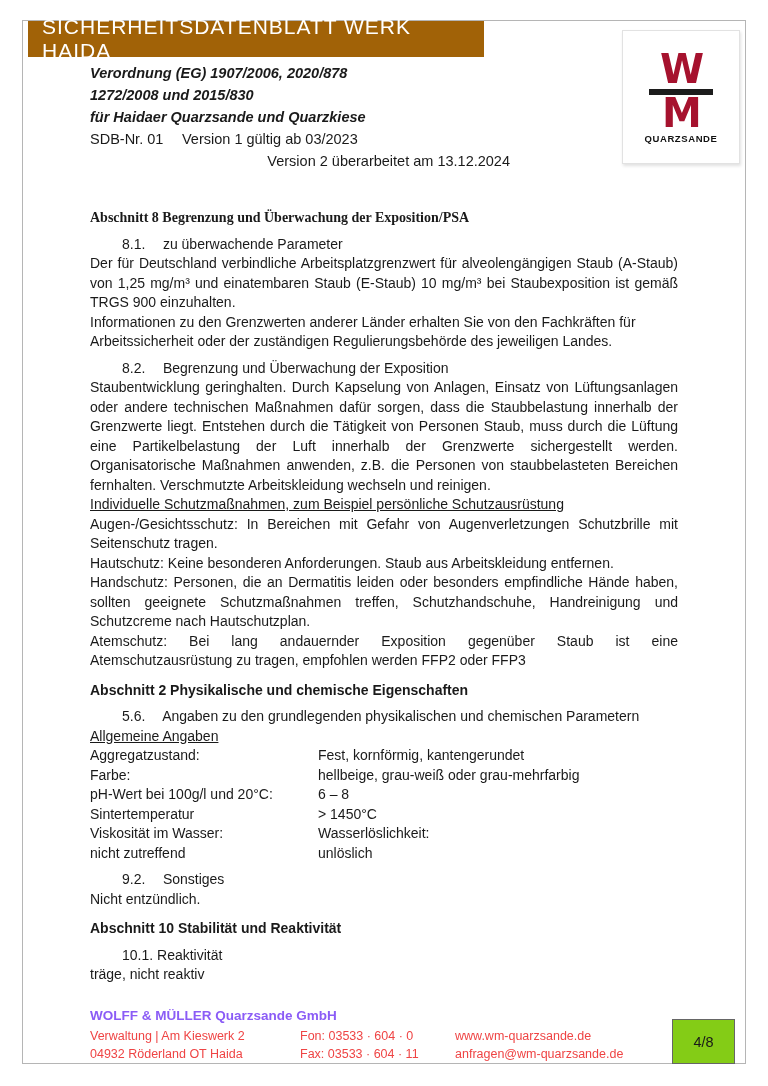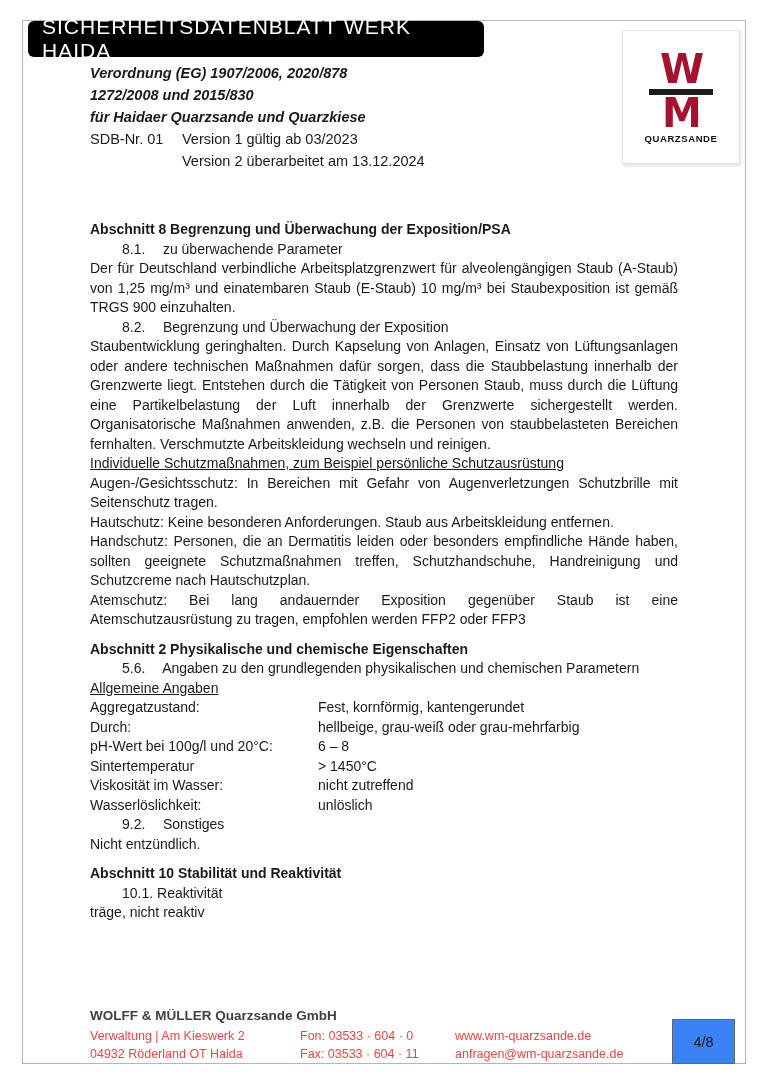--- a/index.html
+++ b/index.html
@@ -4,54 +4,54 @@
 <style>
   * { margin:0; padding:0; box-sizing:border-box; }
   html,body { width:768px; height:1086px; background:#ffffff;
     font-family:"Liberation Sans", sans-serif; color:#1a1a1a; }
   .canvas { position:relative; width:768px; height:1086px; background:#fff; overflow:hidden; }
 
   .page-border { position:absolute; left:22px; top:20px; width:724px; height:1044px;
     border:1px solid #b5b5b5; background:#fff; }
 
   .title-bar { position:absolute; left:28px; top:21px; width:456px; height:36px;
-    background:#000000; color:#ffffff; display:flex; align-items:center;
-    padding-left:14px; font-size:21px; letter-spacing:1px; font-weight:400;border-radius:6px; }
+    background:#a16207; color:#ffffff; display:flex; align-items:center;
+    padding-left:14px; font-size:21px; letter-spacing:1px; font-weight:400; }
 
   .logo-box { position:absolute; left:622px; top:30px; width:118px; height:134px;
     background:#fff; border:1px solid #e2e2e2; box-shadow:1px 2px 3px rgba(0,0,0,.12);
     display:flex; flex-direction:column; align-items:center; justify-content:center; padding-top:4px; }
   .logo-letter { color:#a6122e; font-weight:bold; font-size:40px; line-height:0.78;
     font-family:"DejaVu Sans", sans-serif; letter-spacing:-2px; }
   .logo-bar { width:64px; height:6px; background:#1c1c1c; margin:3px 0; }
   .logo-caption { margin-top:4px; font-size:9.5px; font-weight:bold; letter-spacing:0.6px; color:#111; }
 
   .header-block { position:absolute; left:90px; top:62px; width:420px;
     font-size:14.5px; line-height:22px; }
   .hb-bold { font-weight:bold;font-style:italic; }
   .sdb-row { display:flex; }
   .sdb-nr { width:92px; }
-  .ver2 { margin-left:92px; }
+  .ver2 { margin-left:92px;text-align:right; }
 
   .content { position:absolute; left:90px; top:208px; width:588px;
     font-size:14px; line-height:19.5px; }
   .sec-title { font-weight:bold; margin-top:10px; }
-  .sec-title.first { margin-top:12px; }
-  .sub { }
+  .sec-title.first { margin-top:0;font-family:Liberation Serif, serif; }
+  .sub { margin-top:7px; }
   .sub-num { display:inline-block; margin-left:32px; width:37px; }
   .sub-num.wide { width:auto; margin-right:6px; }
   .just { text-align:justify; }
   .ul-line { text-decoration:underline; }
   .props { display:grid; grid-template-columns:228px 1fr; }
 
   .footer { position:absolute; left:90px; top:1008px; width:560px; font-size:13px; }
-  .f-company { font-weight:bold; color:#404040; font-size:13.5px; margin-bottom:4px; }
+  .f-company { font-weight:bold; color:#8b5cf6; font-size:13.5px; margin-bottom:4px; }
   .f-cols { display:grid; grid-template-columns:210px 155px 1fr; font-size:12.5px; line-height:18px; color:#ef4444; }
   .page-num-box { position:absolute; left:672px; top:1019px; width:63px; height:45px;
-    border:1px solid #666; background:#3b82f6; display:flex; align-items:center;
+    border:1px solid #666; background:#84cc16; display:flex; align-items:center;
     justify-content:center; font-size:14.5px; }
 </style>
 </head>
 <body>
 
 <div class="canvas">
   <div class="page-border"></div>
 
   <div class="title-bar">
     <span>SICHERHEITSDATENBLATT WERK HAIDA</span>
@@ -77,20 +77,21 @@
 
   <div class="content">
 
     <div class="sec-title first">Abschnitt 8 Begrenzung und Überwachung der Exposition/PSA</div>
 
     <div class="sub">
       <span class="sub-num">8.1.</span>
       <span>zu überwachende Parameter</span>
     </div>
     <p class="just">Der für Deutschland verbindliche Arbeitsplatzgrenzwert für alveolengängigen Staub (A-Staub) von 1,25 mg/m³ und einatembaren Staub (E-Staub) 10 mg/m³ bei Staubexposition ist gemäß TRGS 900 einzuhalten.</p>
+    <p>Informationen zu den Grenzwerten anderer Länder erhalten Sie von den Fachkräften für Arbeitssicherheit oder der zuständigen Regulierungsbehörde des jeweiligen Landes.</p>
 
     <div class="sub">
       <span class="sub-num">8.2.</span>
       <span>Begrenzung und Überwachung der Exposition</span>
     </div>
     <p class="just">Staubentwicklung geringhalten. Durch Kapselung von Anlagen, Einsatz von Lüftungsanlagen oder andere technischen Maßnahmen dafür sorgen, dass die Staubbelastung innerhalb der Grenzwerte liegt. Entstehen durch die Tätigkeit von Personen Staub, muss durch die Lüftung eine Partikelbelastung der Luft innerhalb der Grenzwerte sichergestellt werden. Organisatorische Maßnahmen anwenden, z.B. die Personen von staubbelasteten Bereichen fernhalten. Verschmutzte Arbeitskleidung wechseln und reinigen.</p>
     <div class="ul-line">Individuelle Schutzmaßnahmen, zum Beispiel persönliche Schutzausrüstung</div>
     <p class="just">Augen-/Gesichtsschutz:  In Bereichen mit Gefahr von Augenverletzungen Schutzbrille mit Seitenschutz tragen.</p>
     <p>Hautschutz: Keine besonderen Anforderungen. Staub aus Arbeitskleidung entfernen.</p>
     <p class="just">Handschutz: Personen, die an Dermatitis leiden oder besonders empfindliche Hände haben, sollten geeignete Schutzmaßnahmen treffen, Schutzhandschuhe, Handreinigung und Schutzcreme nach Hautschutzplan.</p>
@@ -100,29 +101,29 @@
 
     <div class="sub">
       <span class="sub-num">5.6.</span>
       <span>Angaben zu den grundlegenden physikalischen und chemischen Parametern</span>
     </div>
     <div class="ul-line">Allgemeine Angaben</div>
 
     <div class="props">
       <span>Aggregatzustand:</span>
       <span>Fest, kornförmig, kantengerundet</span>
-      <span>Durch:</span>
+      <span>Farbe:</span>
       <span>hellbeige, grau-weiß oder grau-mehrfarbig</span>
       <span>pH-Wert bei 100g/l und 20°C:</span>
       <span>6 – 8</span>
       <span>Sintertemperatur</span>
       <span>&gt; 1450°C</span>
       <span>Viskosität im Wasser:</span>
+      <span>Wasserlöslichkeit:</span>
       <span>nicht zutreffend</span>
-      <span>Wasserlöslichkeit:</span>
       <span>unlöslich</span>
     </div>
 
     <div class="sub">
       <span class="sub-num">9.2.</span>
       <span>Sonstiges</span>
     </div>
     <p>Nicht entzündlich.</p>
 
     <div class="sec-title">Abschnitt 10 Stabilität und Reaktivität</div>

